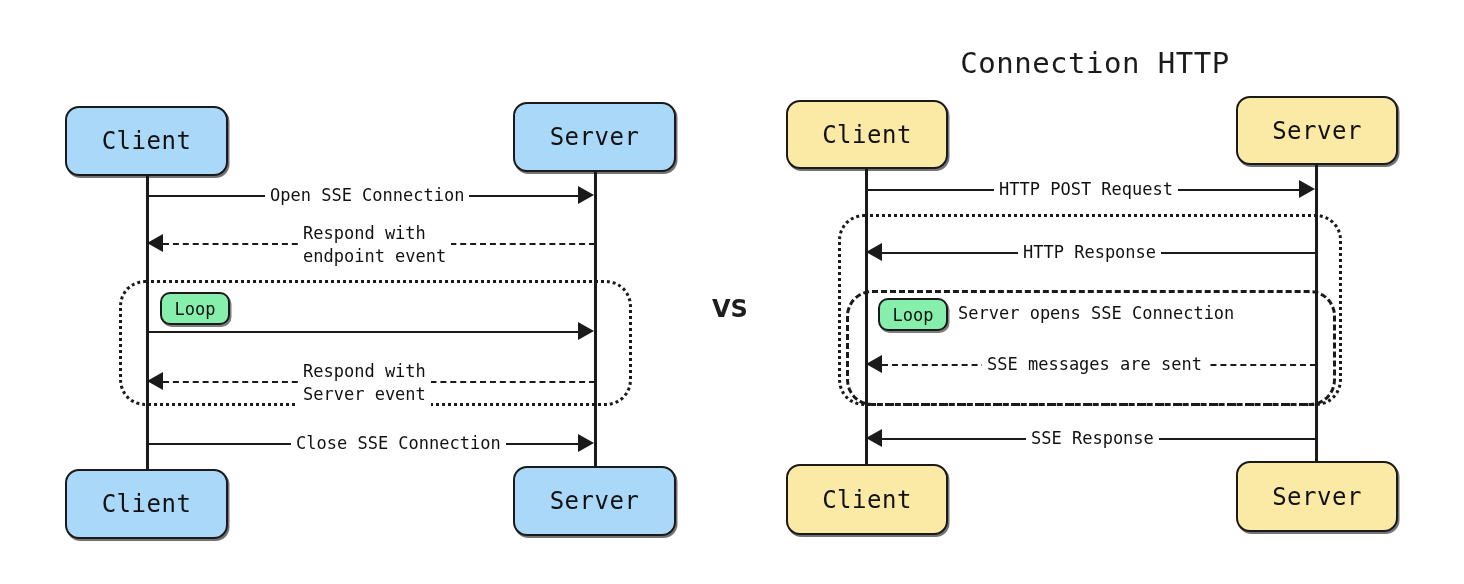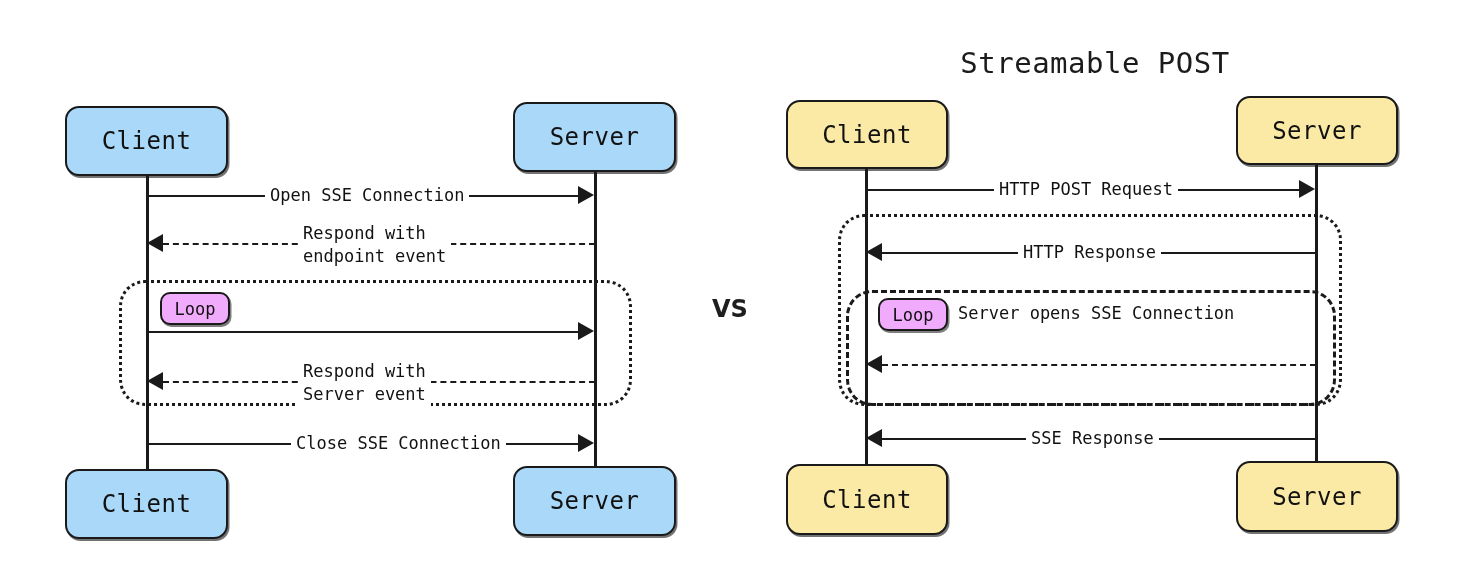--- a/index.html
+++ b/index.html
@@ -105,21 +105,21 @@
     pointer-events: none;
   }
   .frame.dashed {
     border: 3px dashed #1a1a1a;
   }
   .loop-badge {
     position: absolute;
     box-sizing: border-box;
     border: 2.5px solid #1a1a1a;
     border-radius: 10px;
-    background: #f0abfc;
+    background: #86efac;
     display: flex;
     align-items: center;
     justify-content: center;
     font-family: "DejaVu Sans Mono", "Liberation Mono", monospace;
     font-size: 17px;
     color: #111111;
     box-shadow: 1.5px 2px 0 rgba(0,0,0,0.5);
   }
   .note-text {
     position: absolute;
@@ -169,21 +169,21 @@
   <div class="msg-line" style="left:148px; top:443px; width:430px;"></div>
   <div class="arrowhead right" style="left:578px; top:434px;"></div>
   <div class="msg-label" style="left:262px; top:433px;margin-left:29px;">Close SSE Connection</div>
 
   <div class="node blue" style="left:65px; top:469px; width:163px; height:70px;">Client</div>
 
   <div class="node blue" style="left:513px; top:466px; width:163px; height:70px;">Server</div>
 
   <div class="vs-label" style="left:712px; top:295px;">VS</div>
 
-  <div class="title mono" style="left:940px; top:46px; width:310px;">Streamable POST</div>
+  <div class="title mono" style="left:940px; top:46px; width:310px;">Connection HTTP</div>
 
   <div class="node yellow" style="left:786px; top:100px; width:162px; height:69px;">Client</div>
 
   <div class="node yellow" style="left:1236px; top:96px; width:162px; height:69px;">Server</div>
 
   <div class="lifeline" style="left:865px; top:169px; height:296px;"></div>
   <div class="lifeline" style="left:1315px; top:165px; height:297px;"></div>
 
   <div class="frame" style="left:838px; top:214px; width:504px; height:192px;"></div>
 
@@ -194,20 +194,21 @@
   <div class="msg-line" style="left:867px; top:189px; width:432px;"></div>
   <div class="arrowhead right" style="left:1299px; top:180px;"></div>
   <div class="msg-label" style="left:994px; top:179px;">HTTP POST Request</div>
 
   <div class="msg-line" style="left:882px; top:252px; width:434px;"></div>
   <div class="arrowhead left" style="left:866px; top:243px;"></div>
   <div class="msg-label" style="left:1018px; top:242px;">HTTP Response</div>
 
   <div class="msg-line dashed" style="left:882px; top:364px; width:434px;"></div>
   <div class="arrowhead left" style="left:866px; top:355px;"></div>
+  <div class="msg-label" style="left:982px; top:354px;">SSE messages are sent</div>
 
   <div class="msg-line" style="left:882px; top:438px; width:434px;"></div>
   <div class="arrowhead left" style="left:866px; top:429px;"></div>
   <div class="msg-label" style="left:1026px; top:428px;">SSE Response</div>
 
   <div class="node yellow" style="left:786px; top:464px; width:162px; height:71px;">Client</div>
 
   <div class="node yellow" style="left:1236px; top:461px; width:162px; height:71px;">Server</div>
 
 </div>

